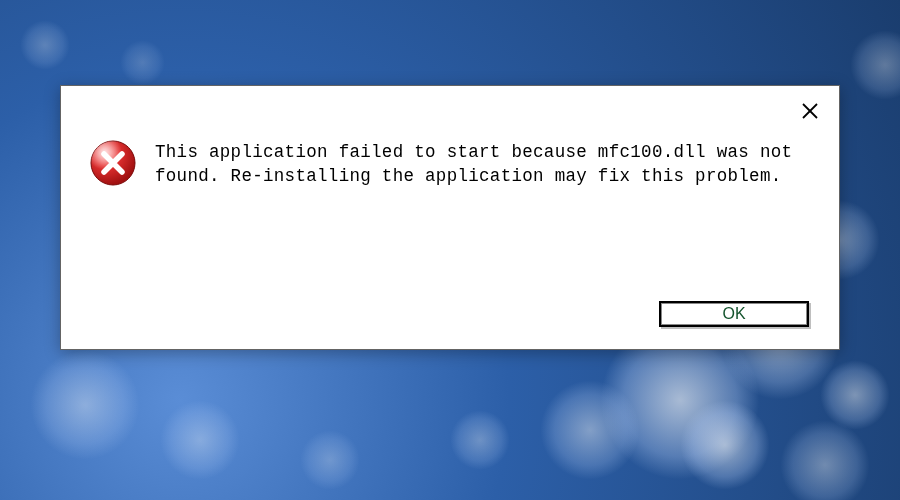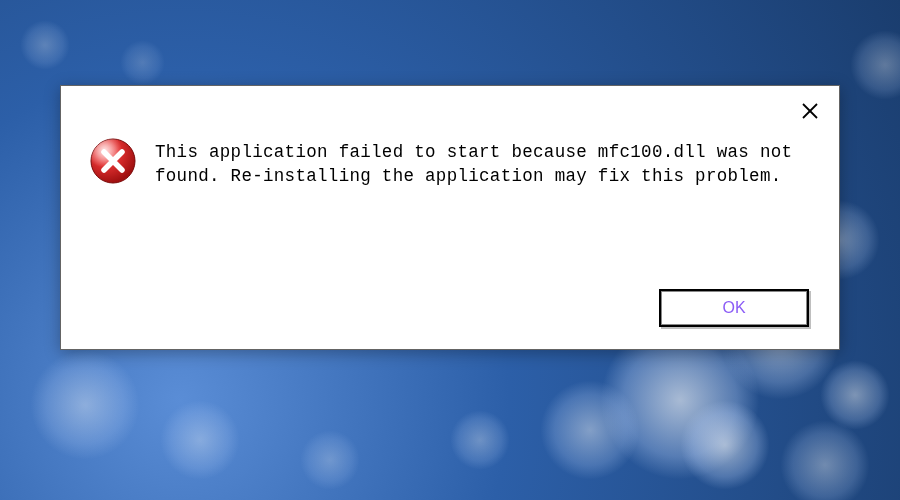--- a/index.html
+++ b/index.html
@@ -66,21 +66,21 @@
       cursor: pointer;
     }
     
     .close-btn svg {
       width: 20px;
       height: 20px;
     }
     
     .dialog-body {
       display: flex;
-      align-items: flex-start;
+      align-items: center;
       padding: 55px 30px 20px 28px;
     }
     
     .error-icon {
       flex-shrink: 0;
       width: 48px;
       height: 48px;
       margin-right: 18px;
       margin-top: -4px;
     }
@@ -94,28 +94,28 @@
     }
     
     .dialog-footer {
       position: absolute;
       bottom: 22px;
       right: 30px;
     }
     
     .ok-button {
       width: 150px;
-      height: 38px;
+      height: 26px;
       background: #ffffff;
       border: 2px solid #000000;
       box-shadow: inset 0 0 0 1px #888, 2px 2px 0 rgba(0,0,0,0.25);
       font-family: Arial, sans-serif;
       font-size: 16px;
       cursor: pointer;
-      color: #8b5cf6;
+      color: #14532d;
     }
   </style>
 </head>
 <body>
 
 <div class="bokeh-bg">
   <div class="bokeh-circle c1"></div>
   <div class="bokeh-circle c2"></div>
   <div class="bokeh-circle c3"></div>
   <div class="bokeh-circle c4"></div>

